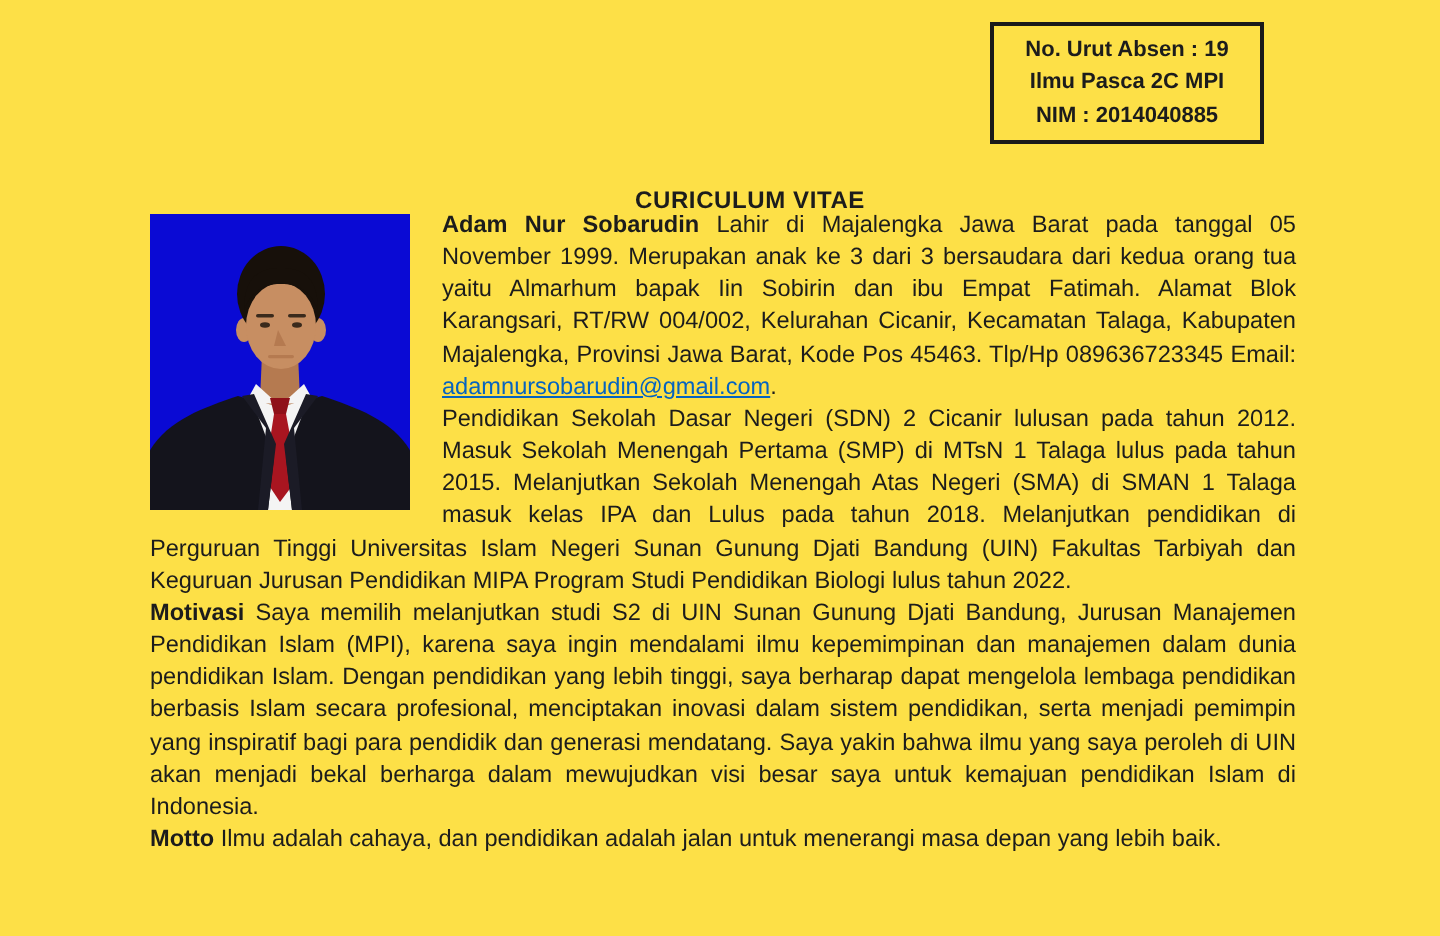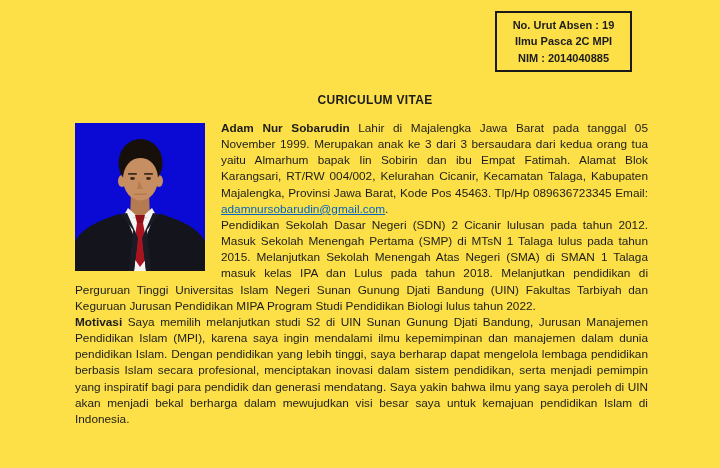--- a/index.html
+++ b/index.html
@@ -43,21 +43,21 @@
     width: 100%;
     margin: 0;
     text-align: center;
     font-size: 12px;
     font-weight: bold;
     letter-spacing: 0.3px;
   }
   .content {
     position: absolute;
     left: 75px;
-    top: 120px;
+    top: 104px;
     width: 573px;
     font-size: 11.8px;
     line-height: 16.15px;
     text-align: justify;
   }
   .photo {
     float: left;
     width: 130px;
     height: 148px;
     margin: 3px 16px 2px 0;
@@ -126,15 +126,16 @@
         <rect x="59" y="70.5" width="13" height="1.6" rx="0.8" fill="#b57a50"></rect>
       </svg>
     </span>
 
     <p><b>Adam Nur Sobarudin</b><span> Lahir di Majalengka Jawa Barat pada tanggal 05 November 1999. Merupakan anak ke 3 dari 3 bersaudara dari kedua orang tua yaitu Almarhum bapak Iin Sobirin dan ibu Empat Fatimah. Alamat Blok Karangsari, RT/RW 004/002, Kelurahan Cicanir, Kecamatan Talaga, Kabupaten Majalengka, Provinsi Jawa Barat, Kode Pos 45463. Tlp/Hp 089636723345 Email: </span><a class="email-link" href="#">adamnursobarudin@gmail.com</a><span>.</span></p>
 
     <p><span>Pendidikan Sekolah Dasar Negeri (SDN) 2 Cicanir lulusan pada tahun 2012. Masuk Sekolah Menengah Pertama (SMP) di MTsN 1 Talaga lulus pada tahun 2015. Melanjutkan Sekolah Menengah Atas Negeri (SMA) di SMAN 1 Talaga masuk kelas IPA dan Lulus pada tahun 2018. Melanjutkan pendidikan di Perguruan Tinggi Universitas Islam Negeri Sunan Gunung Djati Bandung (UIN) Fakultas Tarbiyah dan Keguruan Jurusan Pendidikan MIPA Program Studi Pendidikan Biologi lulus tahun 2022.</span></p>
 
     <p><b>Motivasi</b><span> Saya memilih melanjutkan studi S2 di UIN Sunan Gunung Djati Bandung, Jurusan Manajemen Pendidikan Islam (MPI), karena saya ingin mendalami ilmu kepemimpinan dan manajemen dalam dunia pendidikan Islam. Dengan pendidikan yang lebih tinggi, saya berharap dapat mengelola lembaga pendidikan berbasis Islam secara profesional, menciptakan inovasi dalam sistem pendidikan, serta menjadi pemimpin yang inspiratif bagi para pendidik dan generasi mendatang. Saya yakin bahwa ilmu yang saya peroleh di UIN akan menjadi bekal berharga dalam mewujudkan visi besar saya untuk kemajuan pendidikan Islam di Indonesia.</span></p>
 
+    <p><b>Motto</b><span> Ilmu adalah cahaya, dan pendidikan adalah jalan untuk menerangi masa depan yang lebih baik.</span></p>
 
   </div>
 </div>
 
 </body></html>

